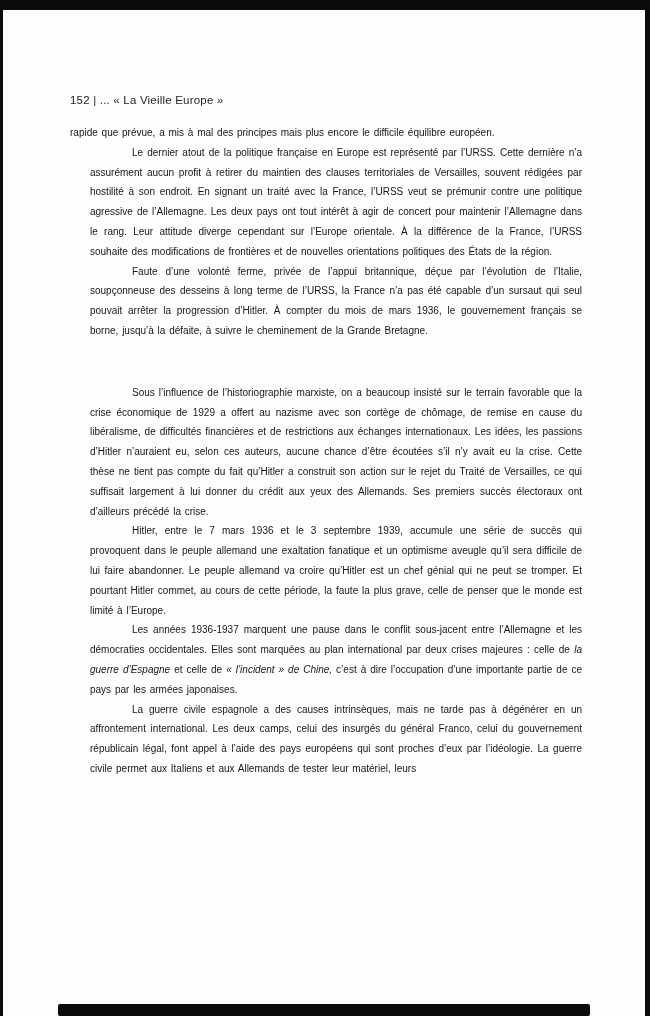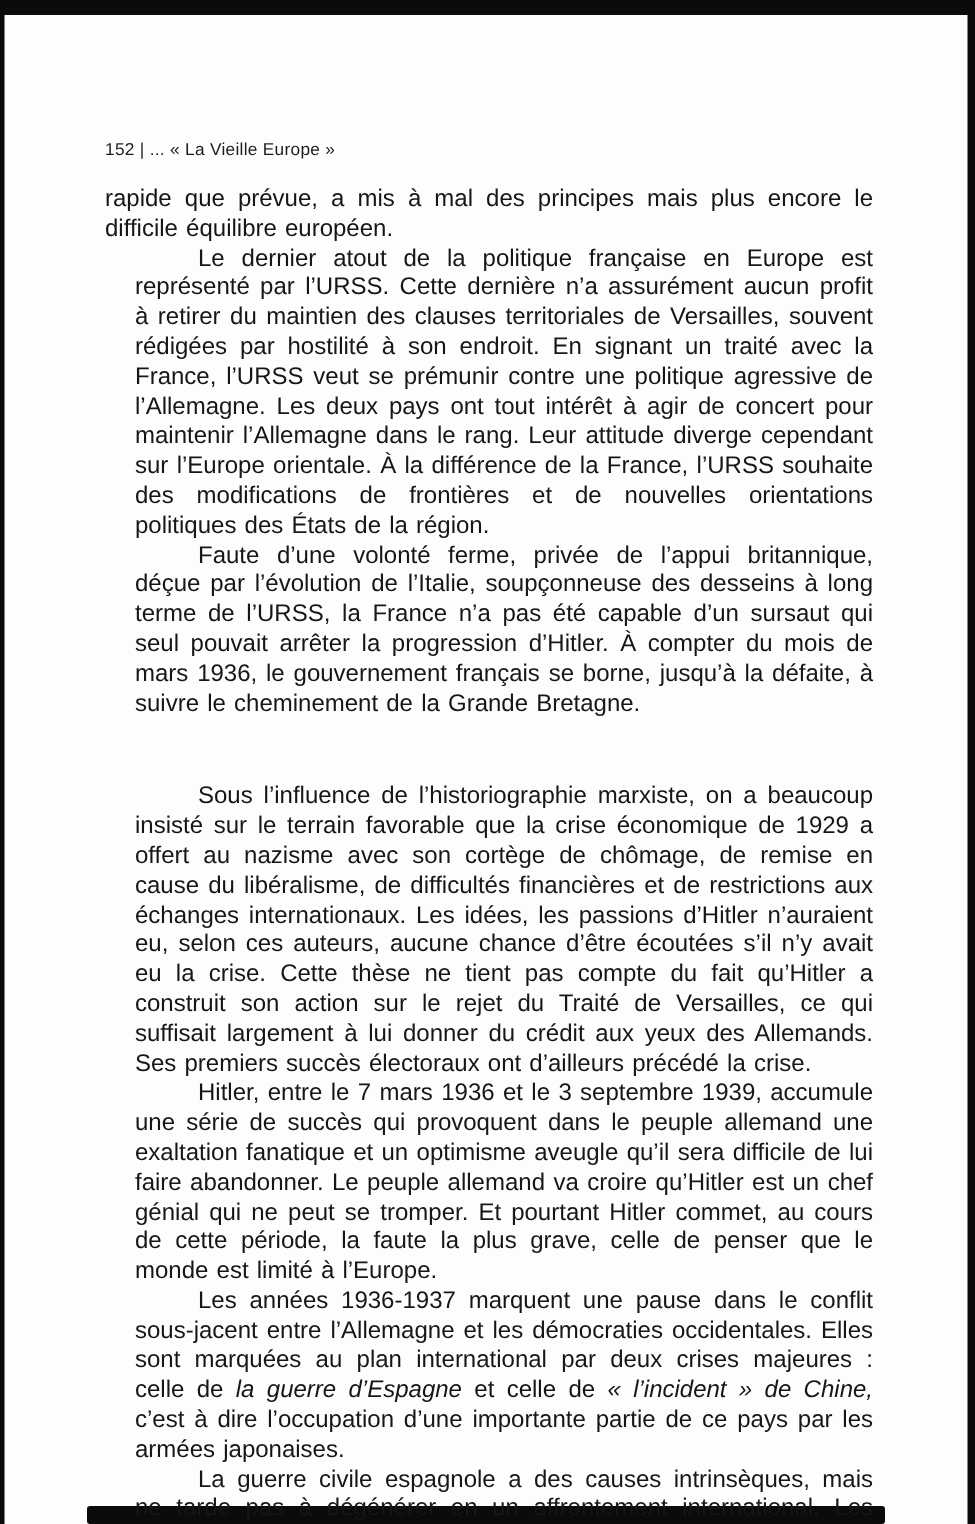--- a/index.html
+++ b/index.html
@@ -32,21 +32,21 @@
   .running-head {
     font-size: 11.5px;
     letter-spacing: 0.2px;
     margin: 0 0 17px 0;
     color: #1c1c1c;
   }
   .para {
     margin: 0;
     text-align: justify;
     text-justify: inter-word;
-    font-size: 16px;
+    font-size: 10px;
     line-height: 19.8px;
     word-spacing: 1px;
   }
   .indent { text-indent: 42px; margin-left: 20px; }
   .it { font-style: italic; }
   .section-gap { height: 42px; }
 </style>
 </head>
 <body>
 

